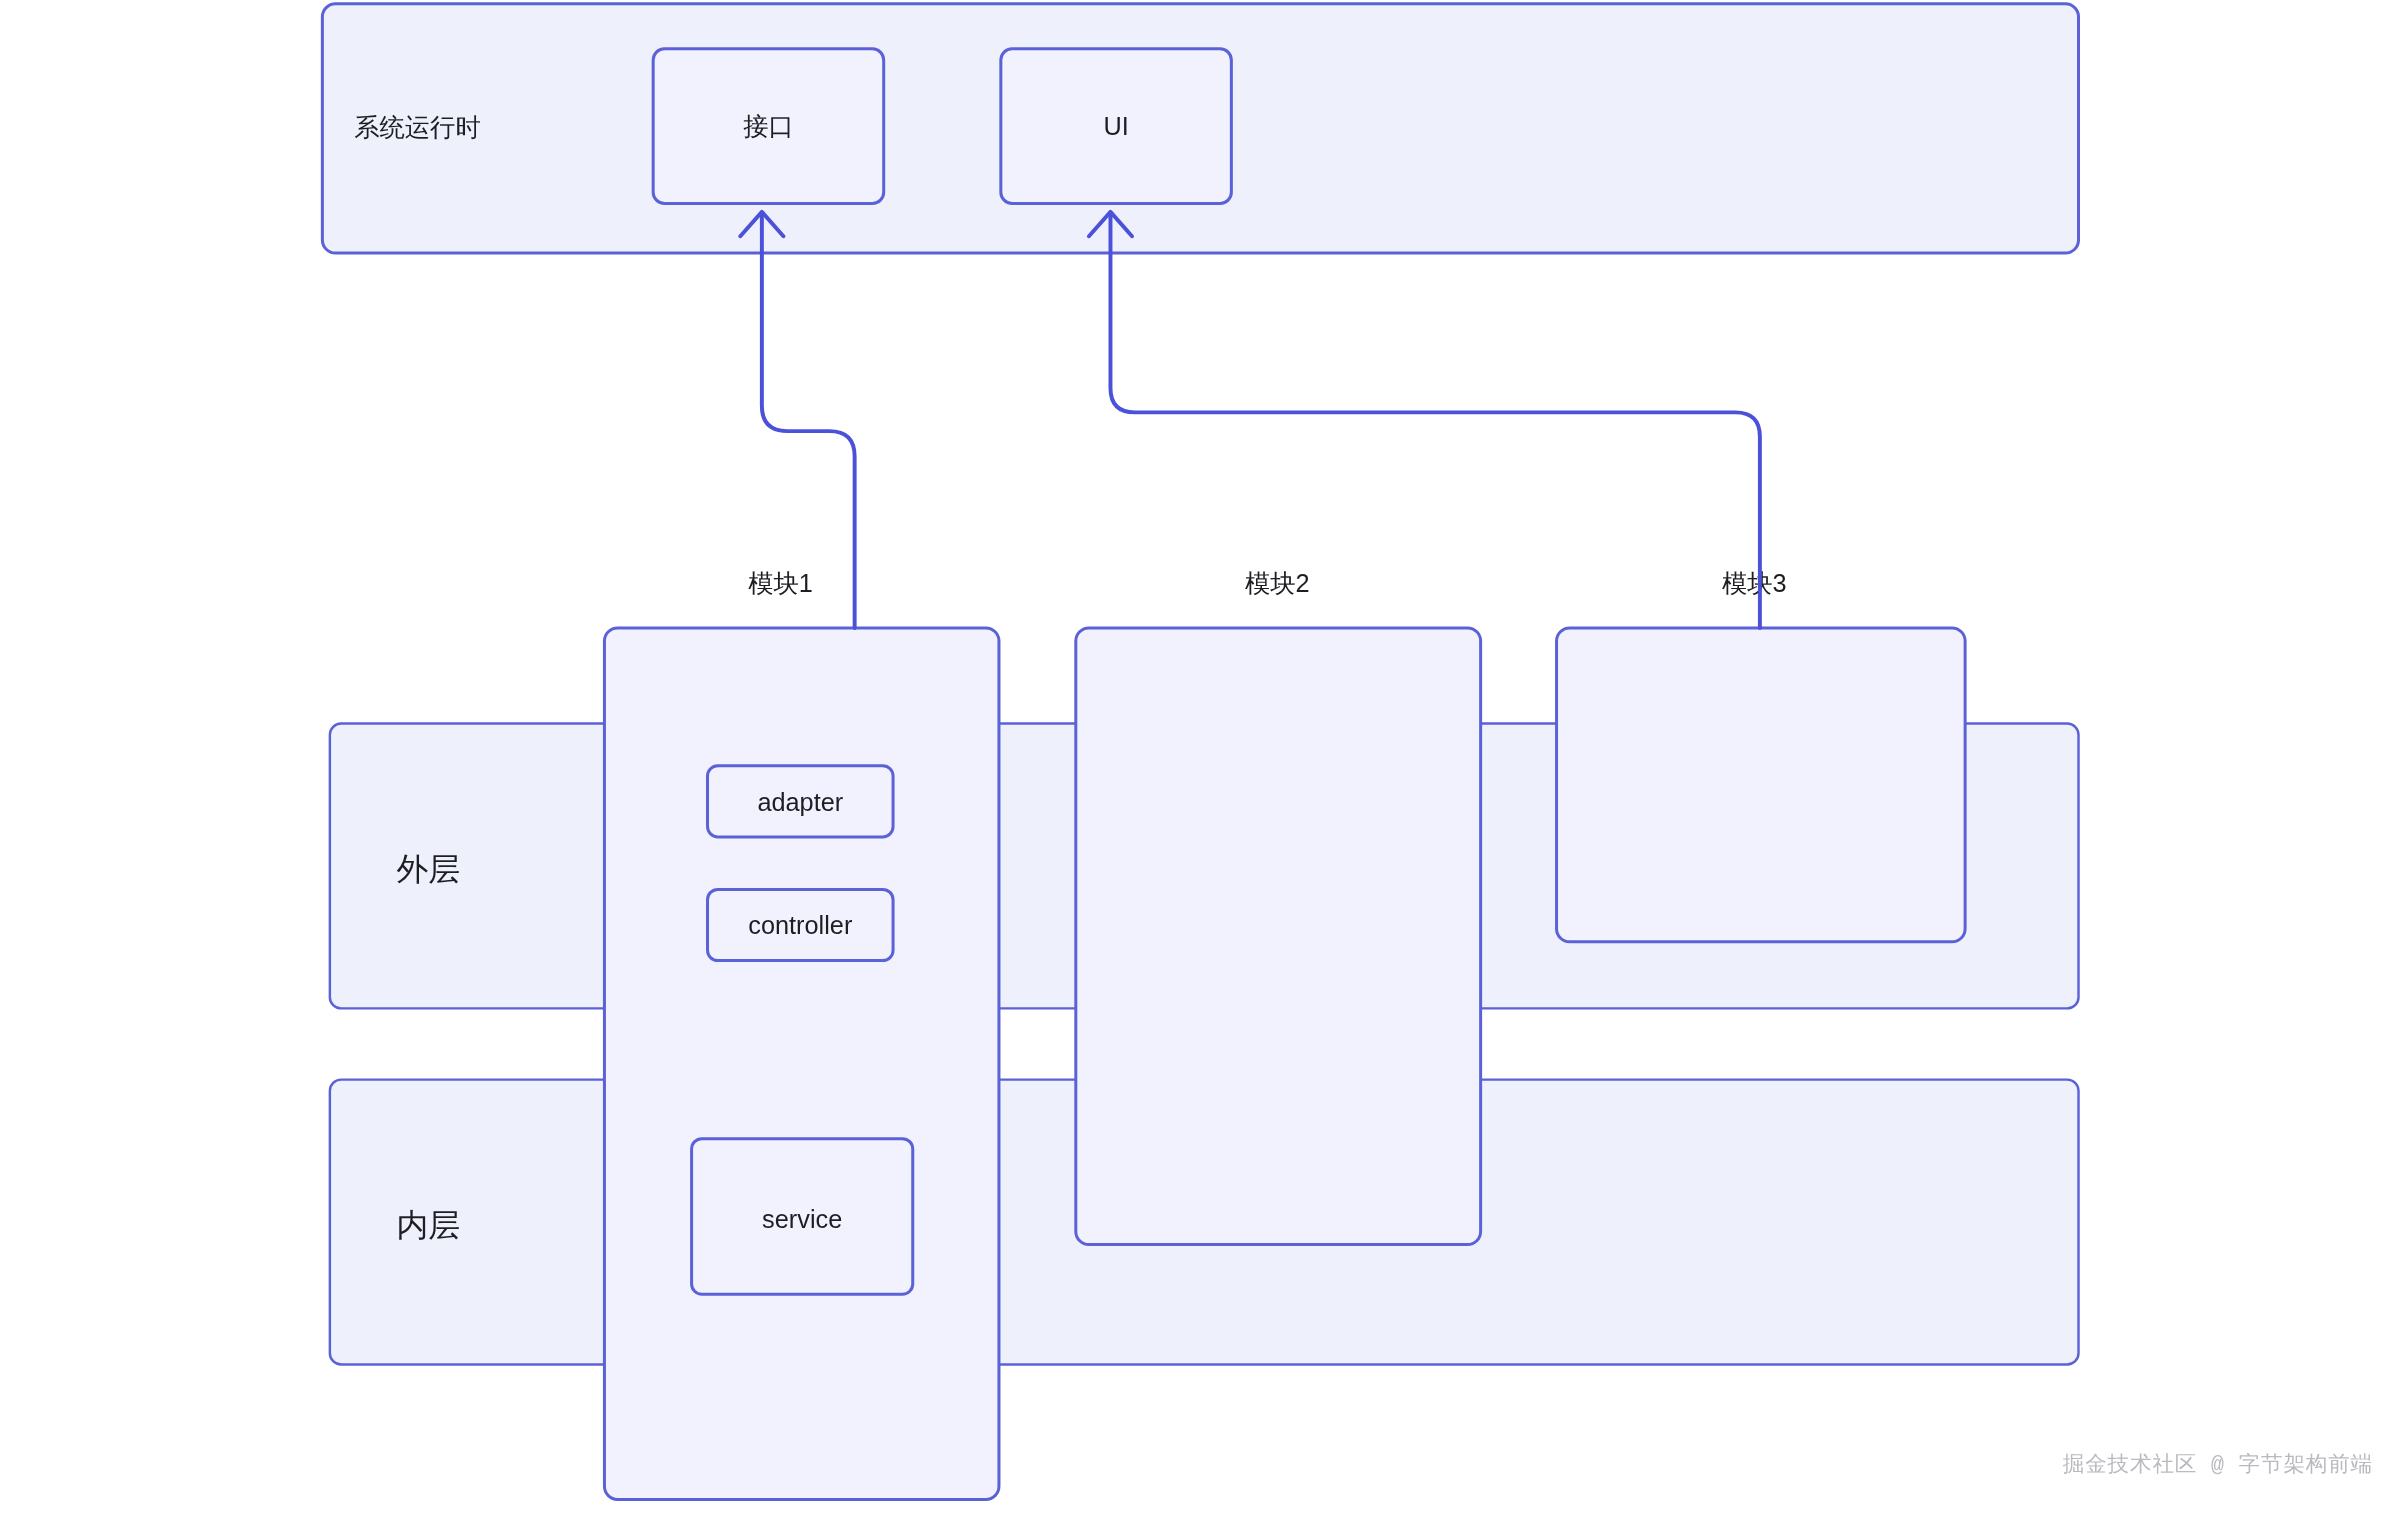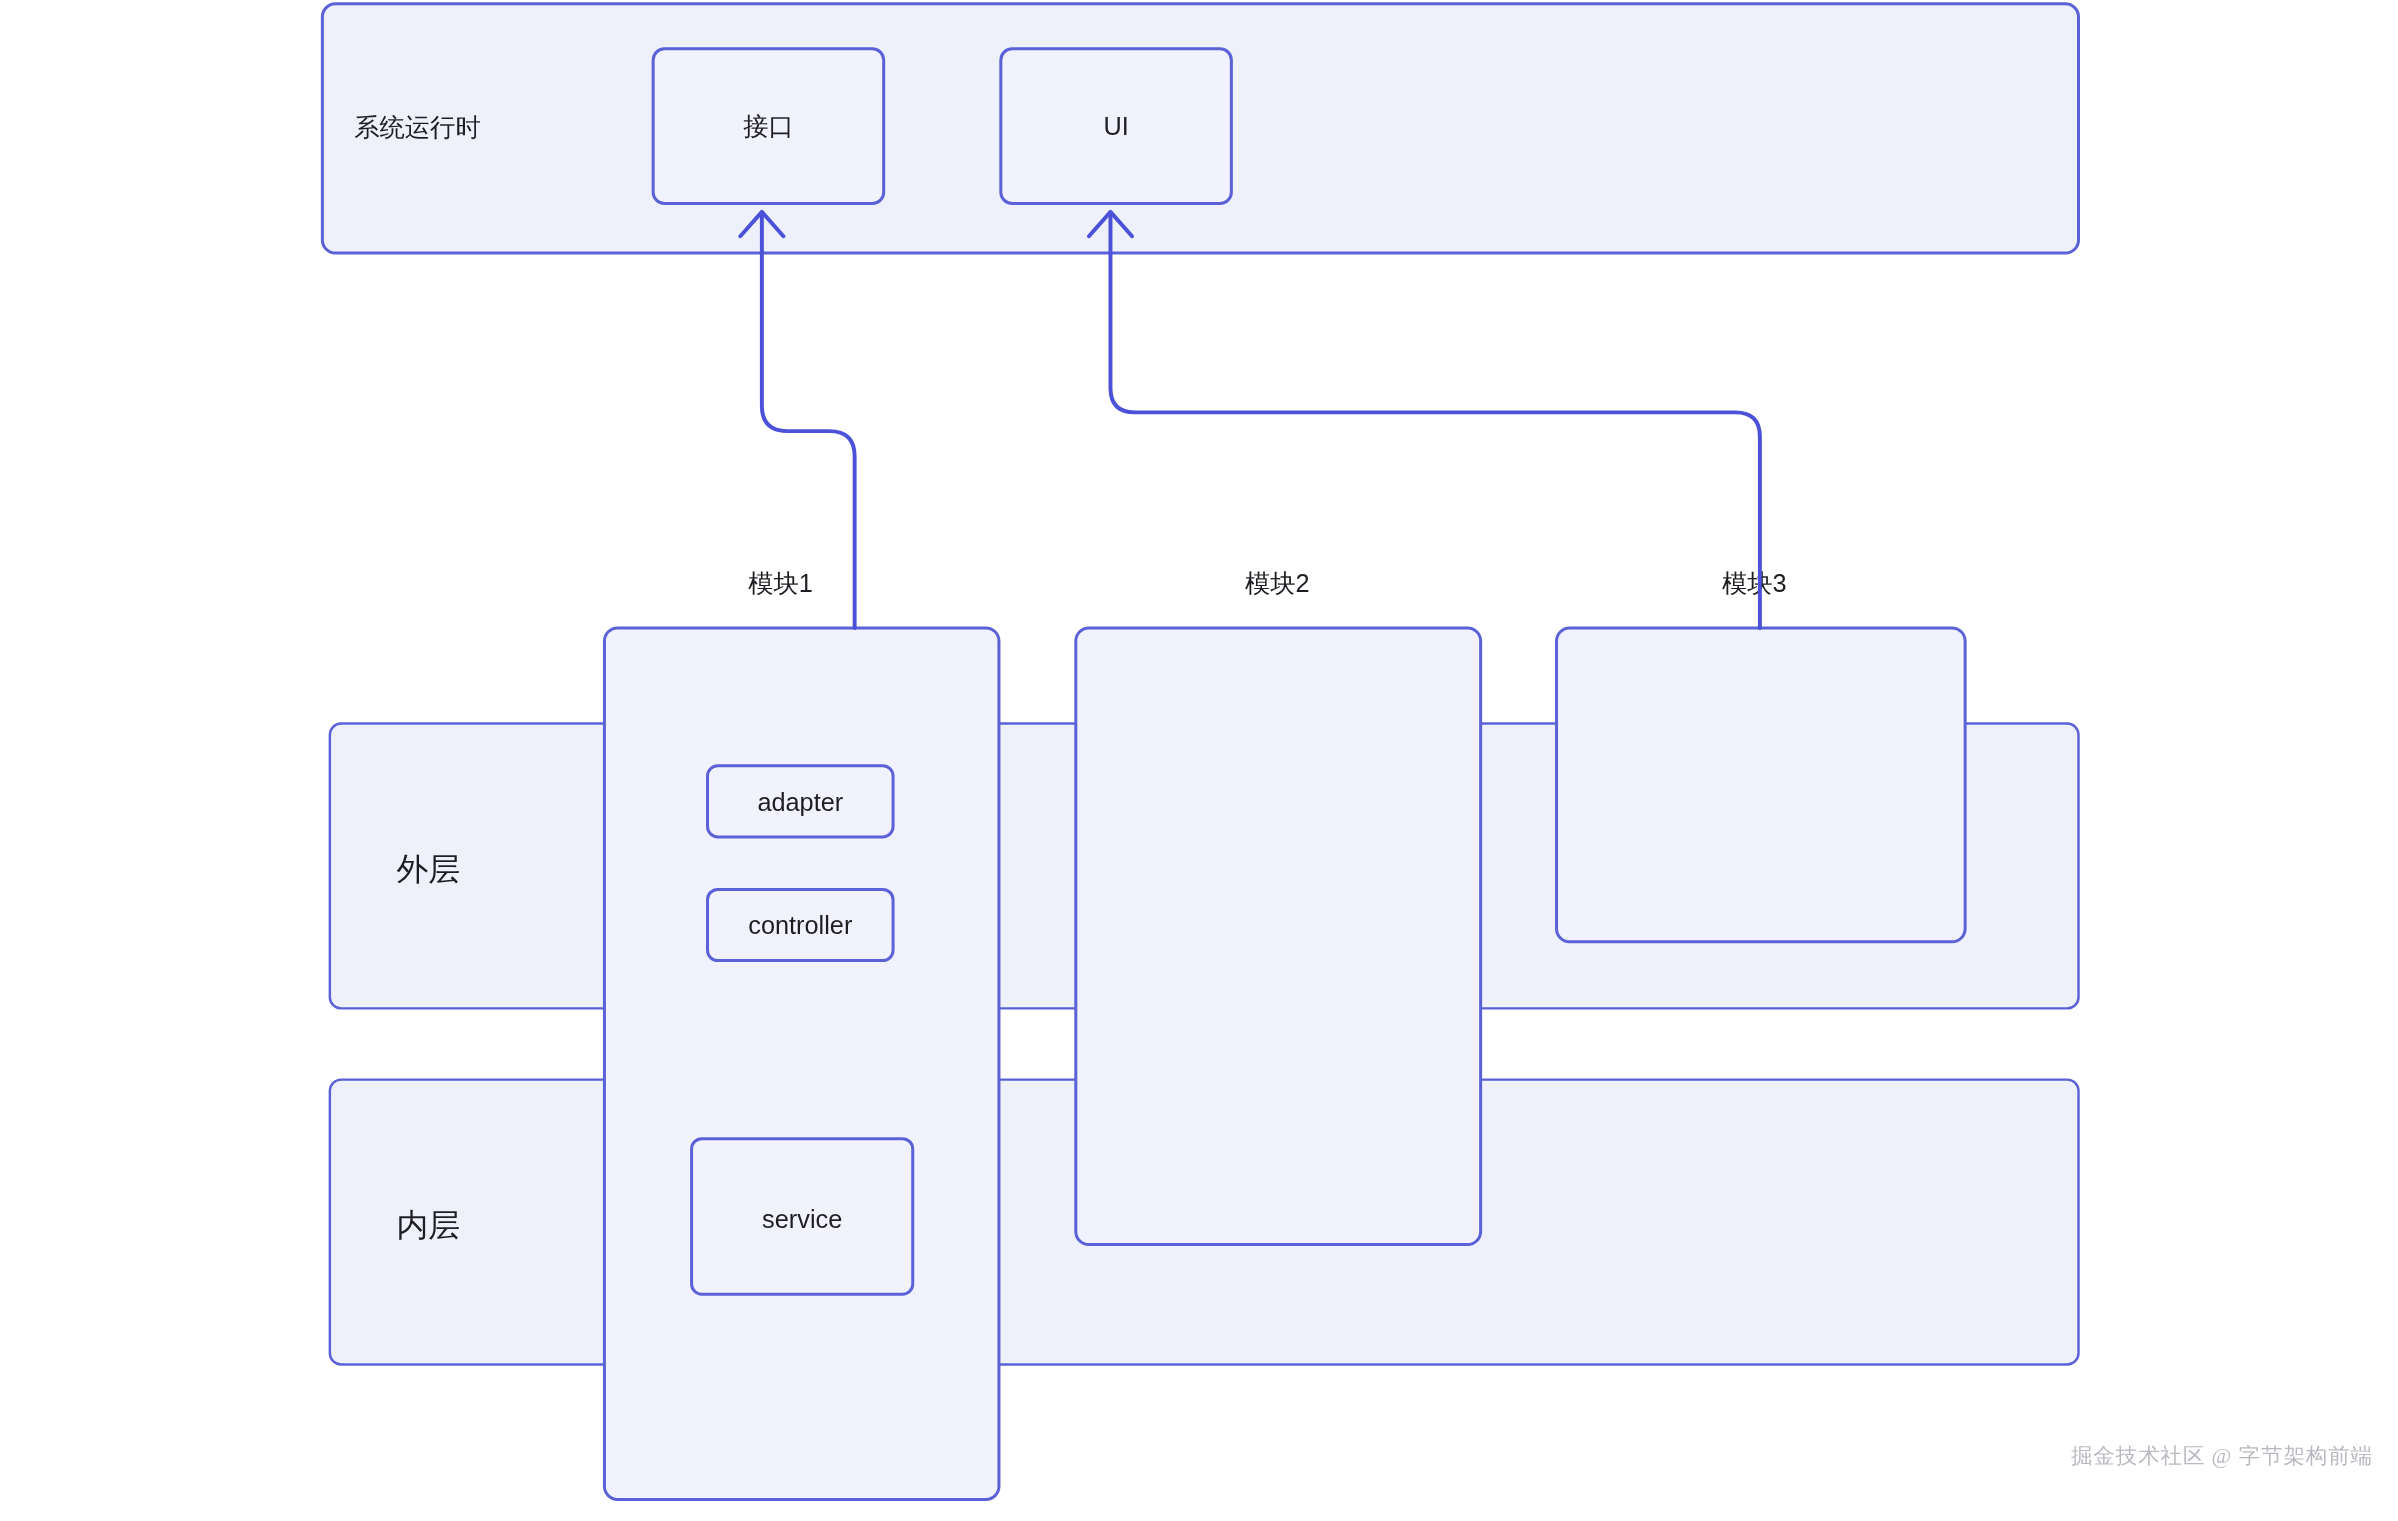--- a/index.html
+++ b/index.html
@@ -52,26 +52,26 @@
     dominant-baseline: middle;
   }
   .t-section   { font-size: 27px; }
   .t-node      { font-size: 27px; text-anchor: middle; }
   .t-layer     { font-size: 34px; }
   .t-modlabel  { font-size: 27px; text-anchor: middle; }
   .t-inner     { font-size: 27px; text-anchor: middle; }
   .watermark {
     position: absolute;
     right: 26px;
-    bottom: 24px;
+    bottom: 16px;
     font-size: 21.5px;
     color: #b9b9bf;
     letter-spacing: 0.9px;
     white-space: nowrap;
-    font-family: Liberation Serif, serif;
+    font-family: Liberation Mono, monospace;
   }
 </style>
 </head>
 <body>
 
 <div id="diagram-root">
 
   <svg class="canvas" viewBox="0 0 2560 1624">
 
     <g>

